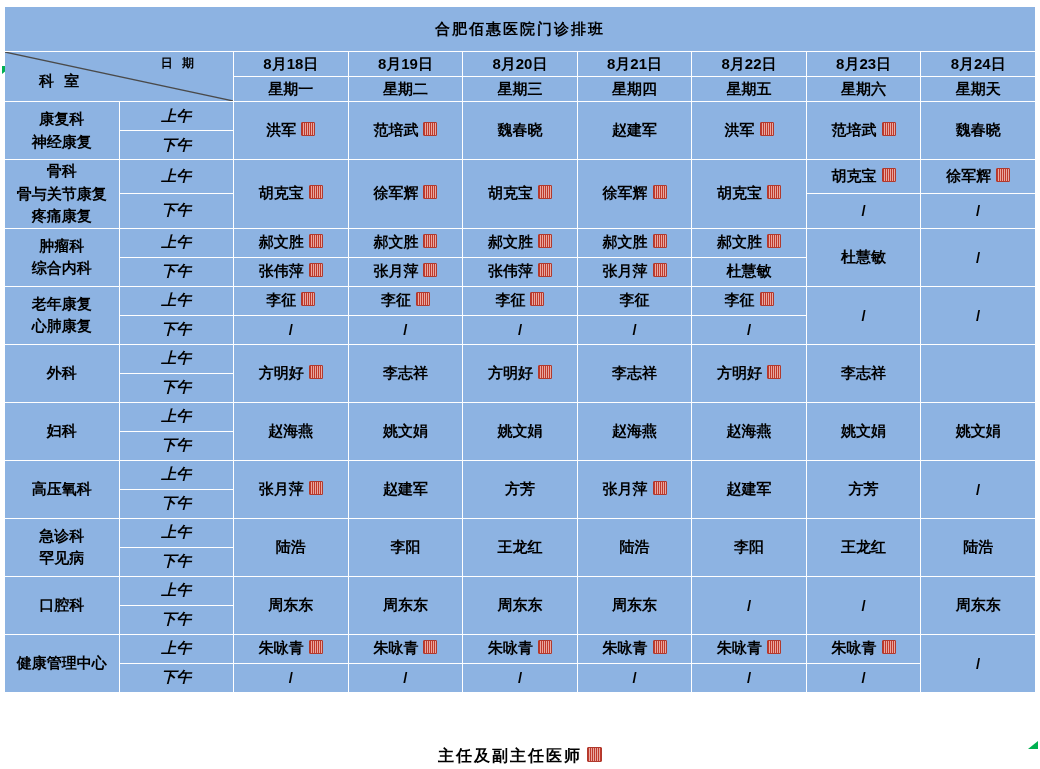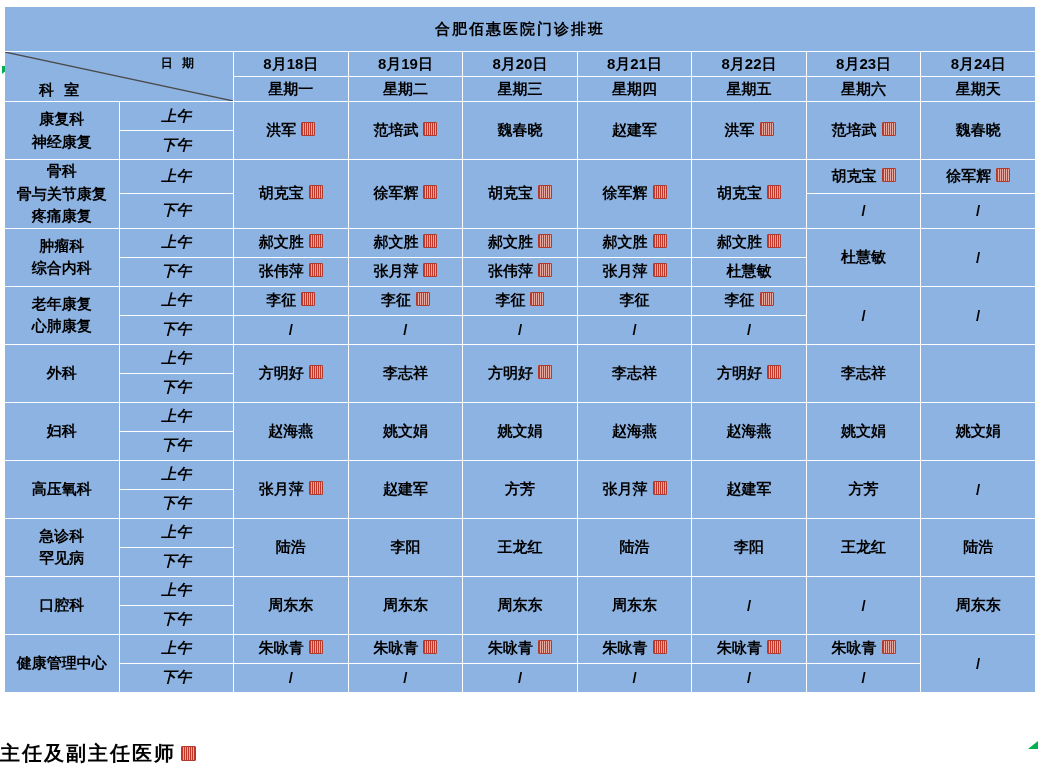--- a/index.html
+++ b/index.html
@@ -58,21 +58,21 @@
   .corner .lbl-date {
     position: absolute;
     right: 36px;
     top: 3px;
     font-size: 12px;
     letter-spacing: 3px;
   }
   .corner .lbl-dept {
     position: absolute;
     left: 34px;
-    bottom: 1px;
+    bottom: 10px;
     font-size: 15px;
     letter-spacing: 3px;
   }
   .date-head {
     height: 24px;
     font-size: 15px;
   }
   .week-head {
     height: 24px;
     font-size: 15px;
@@ -103,22 +103,22 @@
     background:
       repeating-linear-gradient(90deg, #c0392b 0 1px, #e8a9a1 1px 2px);
     border: 1px solid #b03a2e;
     border-radius: 1px;
   }
   .footer {
     position: absolute;
     left: 0;
     bottom: 8px;
     width: 1040px;
-    text-align: left;
-    font-size: 20px;
+    text-align: center;
+    font-size: 16px;
     font-weight: bold;
     color: #000000;
     letter-spacing: 2px;
   }
   .footer .stamp { width: 13px; height: 13px; }
   .corner-mark-tl {
     position: absolute;
     left: 2px;
     top: 60px;
     width: 10px;

